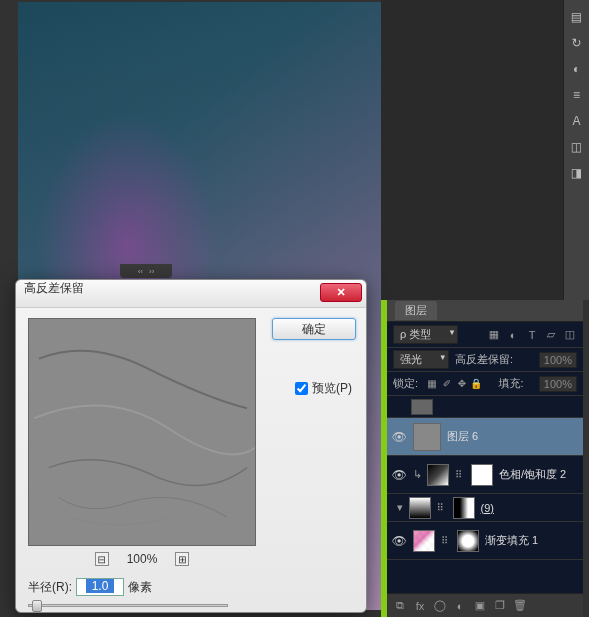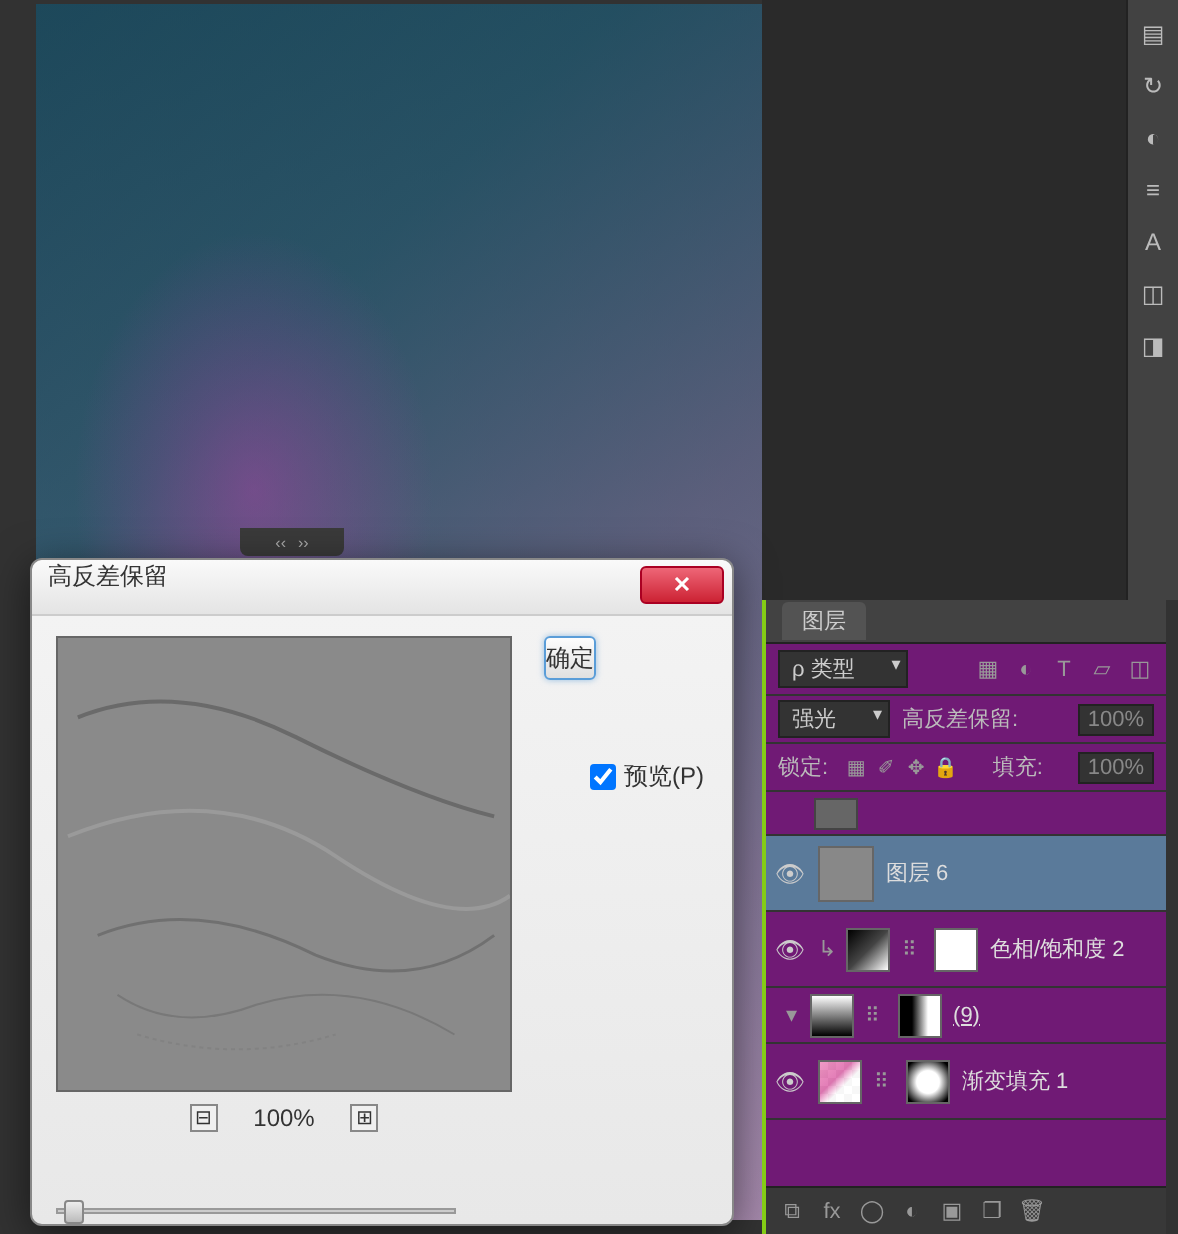--- a/index.html
+++ b/index.html
@@ -18,26 +18,26 @@
 .preview svg{width:100%;height:100%}
 .zoom-row{position:absolute;left:12px;top:244px;width:228px;display:flex;align-items:center;justify-content:center;gap:18px}
 .zoom-btn{width:14px;height:14px;border:1px solid #888;background:#f0f0f0;display:flex;align-items:center;justify-content:center;font-size:10px;color:#333}
 .zoom-val{font-size:12px;color:#333}
 .radius-row{position:absolute;left:12px;top:270px;display:flex;align-items:center;gap:4px;font-size:12px;color:#333}
 .radius-input{width:48px;height:18px;border:1px solid #7a9;background:#fff;text-align:center;font-size:12px}
 .radius-input span{background:#3a7dd8;color:#fff;padding:0 6px}
 .slider{position:absolute;left:12px;top:292px;width:200px;height:12px}
 .slider-track{position:absolute;top:4px;width:100%;height:3px;background:#ccc;border:1px solid #999}
 .slider-thumb{position:absolute;left:4px;top:0;width:10px;height:12px;background:linear-gradient(180deg,#eee,#bbb);border:1px solid #888;border-radius:2px}
-.dlg-btns{position:absolute;right:10px;top:10px;width:84px;display:flex;flex-direction:row;gap:6px}
+.dlg-btns{position:absolute;right:10px;top:10px;width:84px;display:flex;flex-direction:column;gap:6px}
 .dlg-btn{height:22px;background:linear-gradient(180deg,#fdfdfd,#e0e0e0);border:1px solid #8aa;border-radius:3px;font-size:12px;color:#333;display:flex;align-items:center;justify-content:center}
 .dlg-btn.primary{border:1px solid #5a9dd8;box-shadow:0 0 3px rgba(90,157,216,0.6)}
 .preview-chk{position:absolute;right:14px;top:72px;font-size:12px;color:#333;display:flex;align-items:center;gap:4px}
 .preview-chk input{width:13px;height:13px}
-.layers-panel{position:absolute;left:381px;top:300px;width:202px;height:317px;background:#701a75;border-left:2px solid #84cc16;font-size:11px;color:#ccc}
+.layers-panel{position:absolute;left:381px;top:300px;width:202px;height:317px;background:#0f172a;border-left:6px solid #84cc16;font-size:11px;color:#ccc}
 .lp-tab{height:22px;border-bottom:1px solid #222;display:flex;align-items:center;padding:0 8px;background:#424242}
 .lp-tab-active{background:#535353;padding:2px 10px;border-radius:3px 3px 0 0}
 .lp-row1{height:26px;display:flex;align-items:center;gap:6px;padding:0 6px;border-bottom:1px solid #333}
 .lp-select{background:#333;border:1px solid #222;color:#ccc;padding:1px 26px 1px 6px;font-size:11px;position:relative}
 .lp-select::after{content:"▾";position:absolute;right:3px;top:1px;font-size:9px}
 .lp-icons{display:flex;gap:5px;margin-left:auto}
 .lp-icon{width:14px;height:14px;display:flex;align-items:center;justify-content:center;color:#999}
 .lp-row2{height:24px;display:flex;align-items:center;padding:0 6px;gap:6px;border-bottom:1px solid #333}
 .lp-label{color:#bbb}
 .lp-val{background:#333;border:1px solid #222;padding:1px 4px;color:#888;margin-left:auto}
@@ -105,20 +105,25 @@
     </div>
     <div class="zoom-row">
       <div class="zoom-btn">
         <span>⊟</span>
       </div>
       <span class="zoom-val">100%</span>
       <div class="zoom-btn">
         <span>⊞</span>
       </div>
     </div>
+    <div class="radius-row">
+      <span>半径(R):</span>
+      <div class="radius-input"><span>1.0</span></div>
+      <span>像素</span>
+    </div>
     <div class="slider">
       <div class="slider-track"></div>
       <div class="slider-thumb"></div>
     </div>
     <div class="dlg-btns">
       <div class="dlg-btn primary">确定</div>
     </div>
     <label class="preview-chk">
       <input type="checkbox" checked="" style="">
       <span>预览(P)</span>

